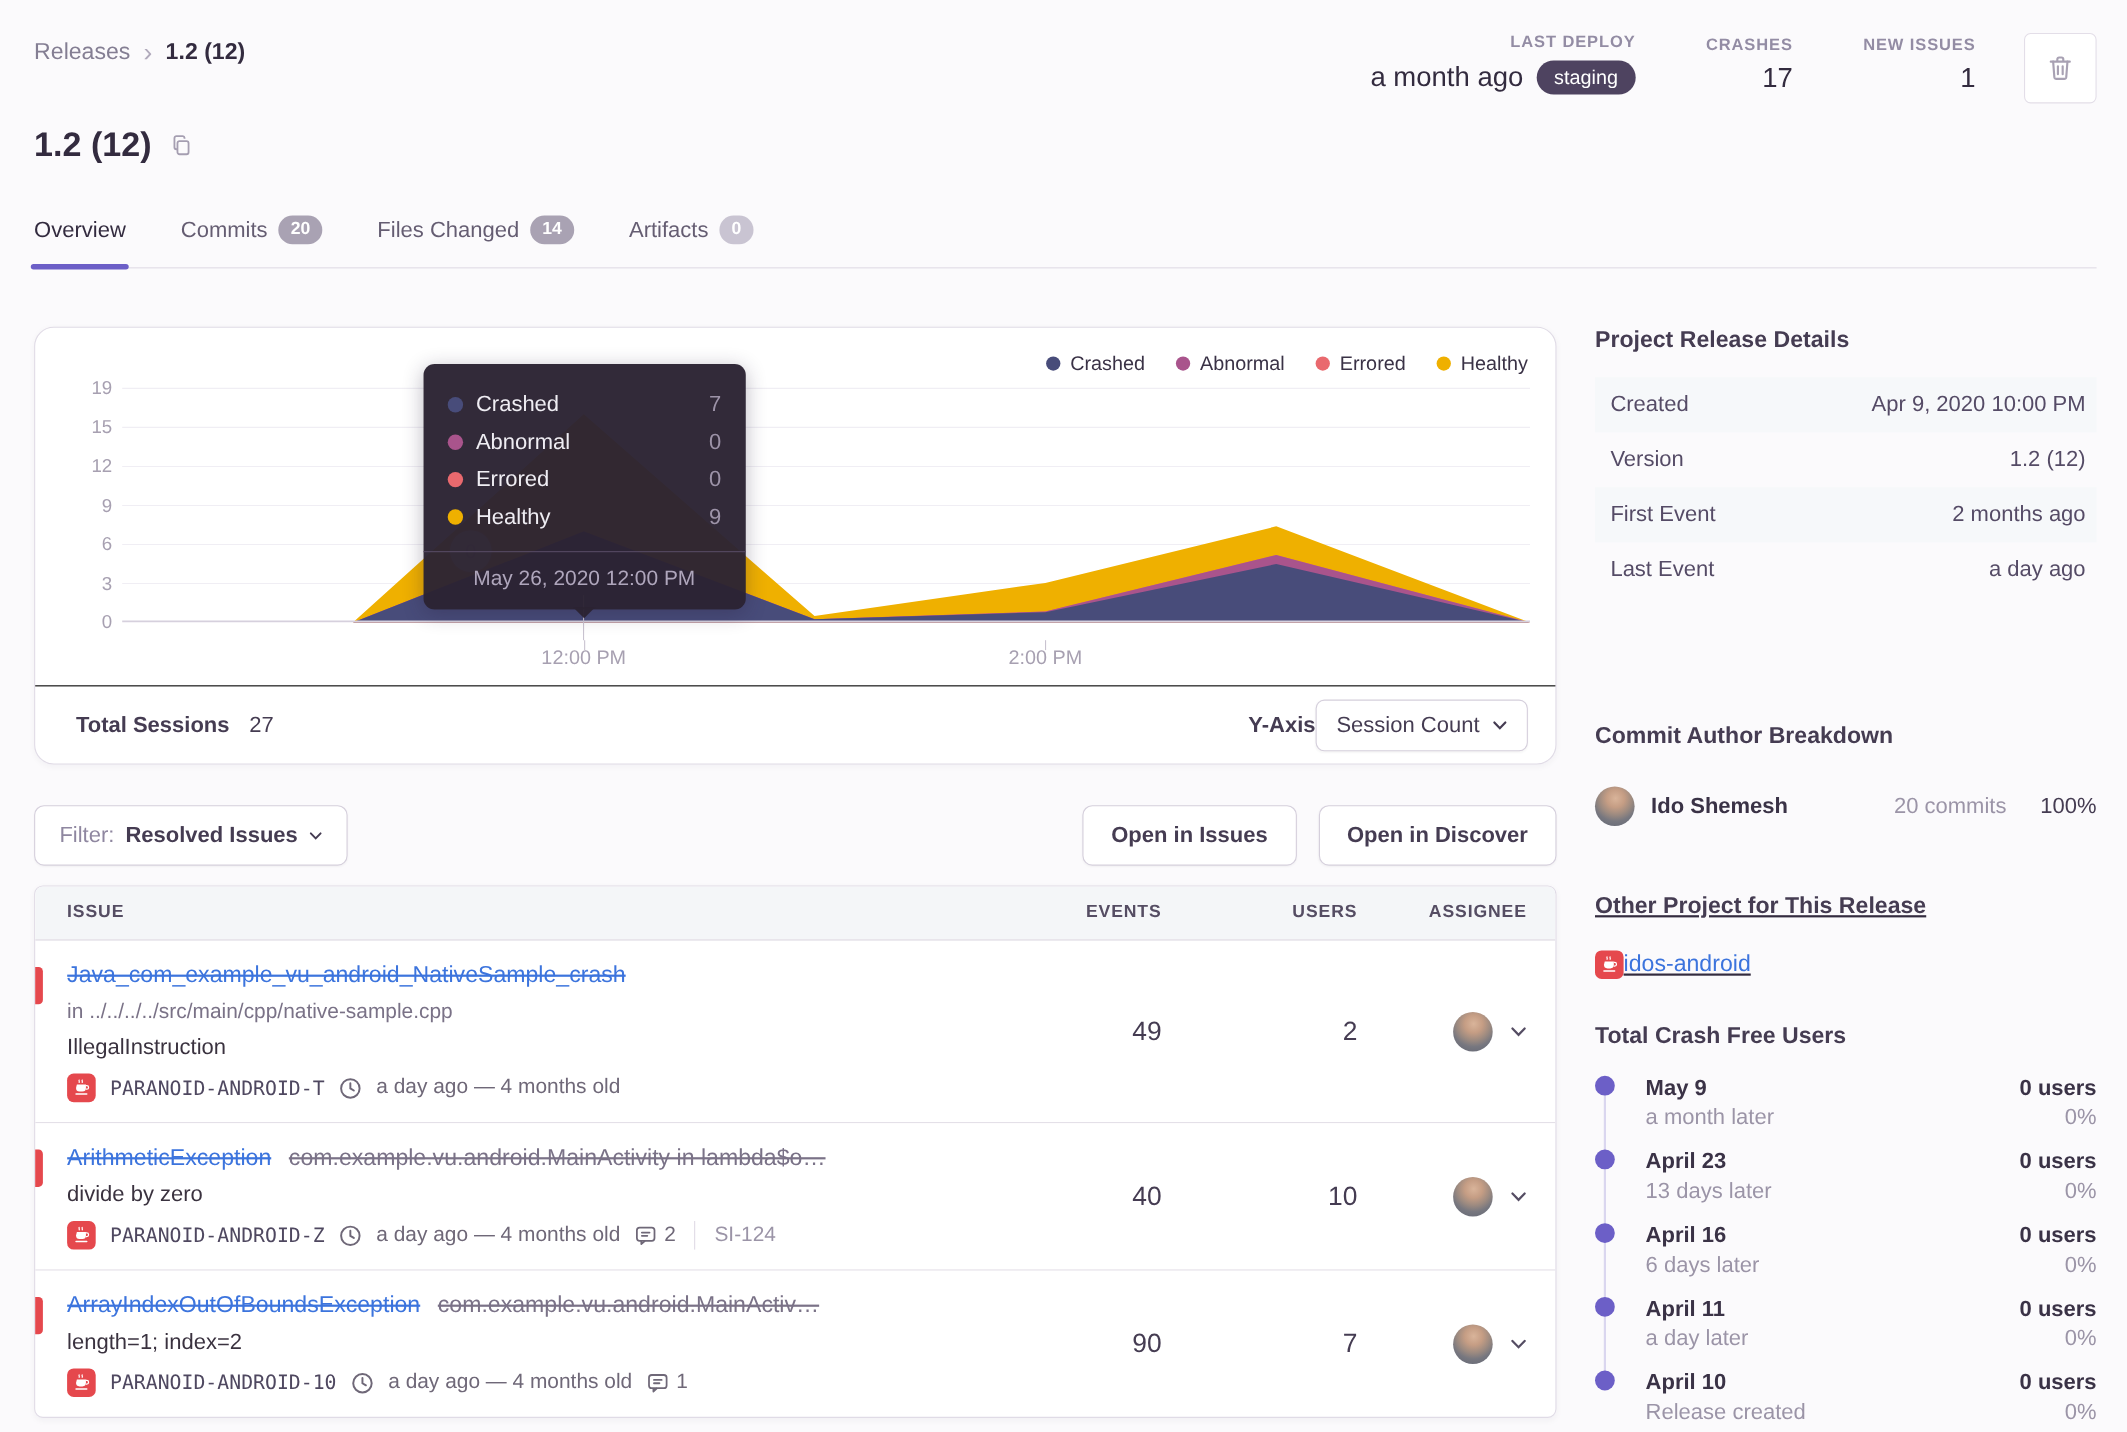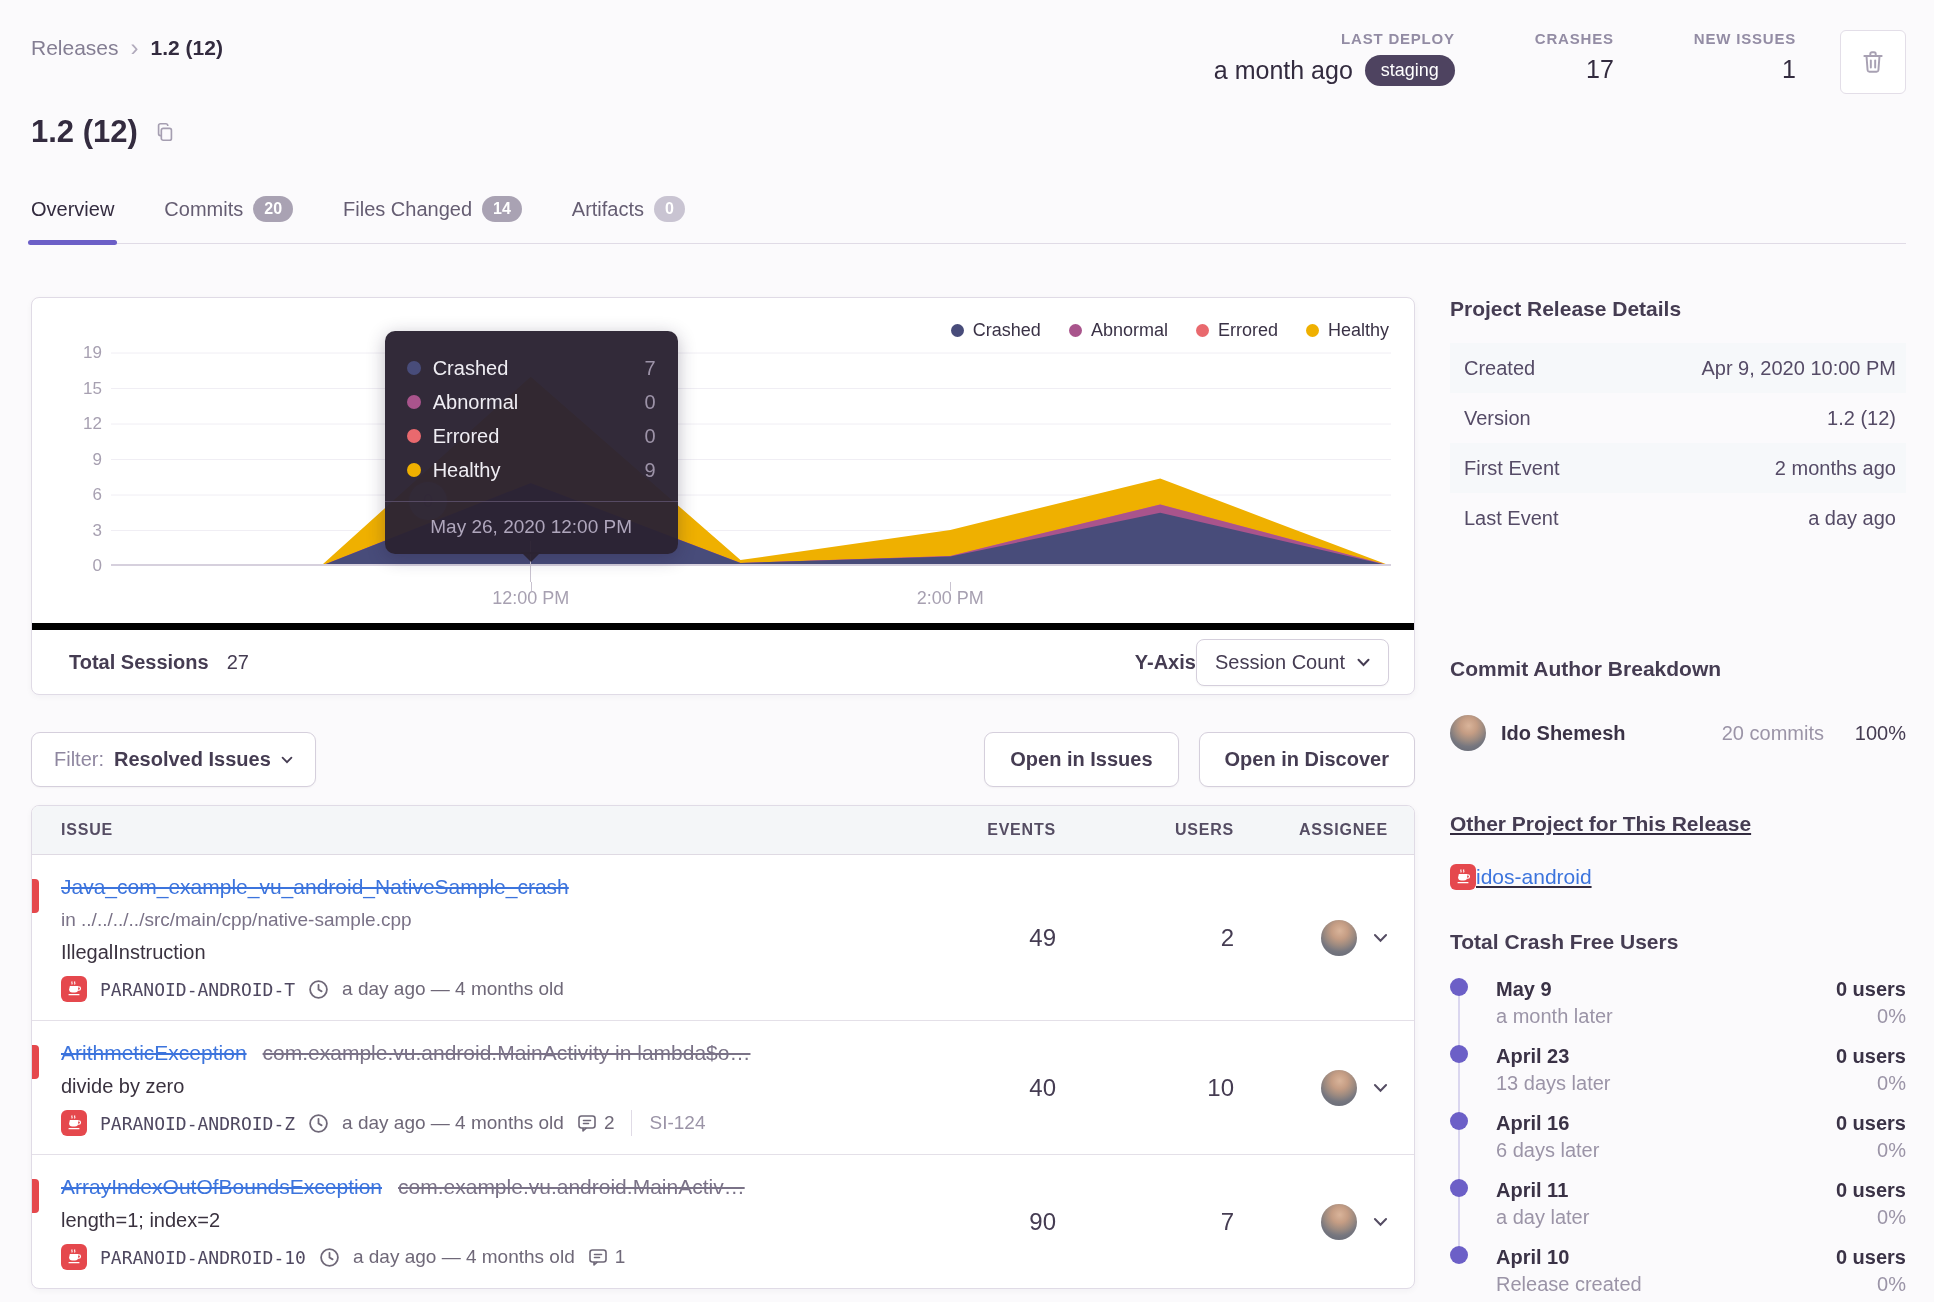--- a/index.html
+++ b/index.html
@@ -5,21 +5,21 @@
   * { margin:0; padding:0; box-sizing:border-box; }
   html,body { width:1934px; height:1302px; overflow:hidden; }
   body { font-family:"Liberation Sans", sans-serif; background:#FBFAFC; color:#332B3F; }
 
   
   .topbar { display:flex; justify-content:space-between; align-items:flex-start; padding:30px 28px 0 31px; }
   .breadcrumb { display:flex; align-items:center; gap:12px; font-size:21px; padding-top:6px; }
   .crumb-parent { color:#847E93; cursor:pointer; }
   .crumb-sep { color:#B1AABC; font-size:24px; line-height:20px; }
   .crumb-current { color:#332B3F; font-weight:700; }
-  .stats { display:flex; align-items:flex-start; gap:80px; }
+  .stats { display:flex; align-items:flex-end; gap:64px; }
   .stat { text-align:right; }
   .stat-label { font-size:15px; font-weight:700; letter-spacing:.8px; color:#938CA4; }
   .stat-value { margin-top:8px; font-size:25px; color:#332B3F; display:flex; justify-content:flex-end; align-items:center; gap:12px; }
   .env-pill { background:var(--pill); color:#fff; font-size:18px; padding:5px 16px; border-radius:18px; }
   .trash-btn { width:66px; height:64px; margin-left:44px; background:#fff; border:1px solid #E3DEE8; border-radius:6px; display:flex; align-items:center; justify-content:center; cursor:pointer; }
 
   .title-row { padding-left:31px; margin-top:20px; display:flex; align-items:center; gap:16px; }
   .page-title { font-size:31px; font-weight:700; color:#332B3F; }
   .copy-btn { cursor:pointer; display:flex; }
 
@@ -30,21 +30,21 @@
   .tab-badge { background:#A9A2B3; color:#fff; font-size:16px; font-weight:700; border-radius:15px; padding:3px 11px; line-height:20px; }
   .tab-badge.muted { background:#C9C4D2; }
 
   
   .content { display:flex; gap:35px; padding:53px 28px 0 31px; }
   .col-main { width:1384px; flex:none; }
   .col-side { flex:1; min-width:0; }
   .card { background:#fff; border:1px solid #E0DBE6; border-radius:8px; box-shadow:0 2px 6px rgba(37,26,58,.04); }
 
   
-  .chart-card { position:relative; height:398px; }
+  .chart-card { position:relative; height:398px;border-radius:18px; }
   .legend { position:absolute; top:22px; right:25px; display:flex; gap:28px; z-index:3; }
   .legend-item { display:flex; align-items:center; gap:9px; font-size:18px; color:#3A3246; cursor:pointer; }
   .dot { width:13px; height:13px; border-radius:50%; flex:none; }
   #y-labels { position:absolute; left:0; top:0; width:70px; height:100%; }
   .y-label { position:absolute; right:0; width:70px; text-align:right; font-size:17px; color:#A7A0B1; }
   #plot-wrap { position:absolute; left:79px; top:16px; width:1280px; height:252px; }
   #chart-svg { position:absolute; left:0; top:0; }
   .x-label { position:absolute; top:274px; transform:translateX(-50%); font-size:18px; color:#A7A0B1; white-space:nowrap; }
   .x-tick { position:absolute; top:268px; width:1px; height:9px; background:#C9C3D0; }
   #axis-pointer { position:absolute; width:1px; top:227px; height:41px; background:#C9C3D0; }
@@ -53,21 +53,21 @@
     display:flex; align-items:center; justify-content:center; opacity:.85; }
   .tooltip { position:absolute; top:17px; width:293px; background:rgba(43,35,51,.97); border-radius:10px;
     box-shadow:0 4px 18px rgba(40,30,60,.3); z-index:5; color:#EFEDF3; }
   .tooltip-rows { padding:20px 22px 14px; }
   .tooltip-row { display:flex; align-items:center; gap:12px; height:34px; font-size:20px; }
   .tooltip-row .t-label { flex:1; }
   .tooltip-row .t-value { color:#9D93A8; }
   .tooltip-date { border-top:1px solid #564A63; padding:14px 10px 16px; text-align:center; font-size:19px; color:#AFA6BC; }
   .tooltip-arrow { position:absolute; left:50%; bottom:-18px; transform:translateX(-50%);
     border:10px solid transparent; border-top-color:rgba(43,35,51,.97); }
-  .chart-footer { position:absolute; left:0; right:0; bottom:0; height:71px; border-top:7px solid #000000;
+  .chart-footer { position:absolute; left:0; right:0; bottom:0; height:71px; border-top:1px solid #000000;
     display:flex; align-items:center; justify-content:space-between; padding:0 25px 0 37px; }
   .cf-left { display:flex; align-items:baseline; gap:18px; font-size:20px; color:#453C52; }
   .cf-left .lbl { font-weight:700; }
   .cf-right { display:flex; align-items:center; }
   .cf-right .lbl { font-size:20px; font-weight:700; color:#453C52; }
   .select-btn { display:flex; align-items:center; gap:12px; background:#fff; border:1px solid #D5CFDC; border-radius:8px;
     padding:11px 18px; font-size:20px; color:#453C52; cursor:pointer; box-shadow:0 1px 2px rgba(0,0,0,.04); }
 
   
   .filter-row { margin-top:37px; display:flex; justify-content:space-between; align-items:center; }

